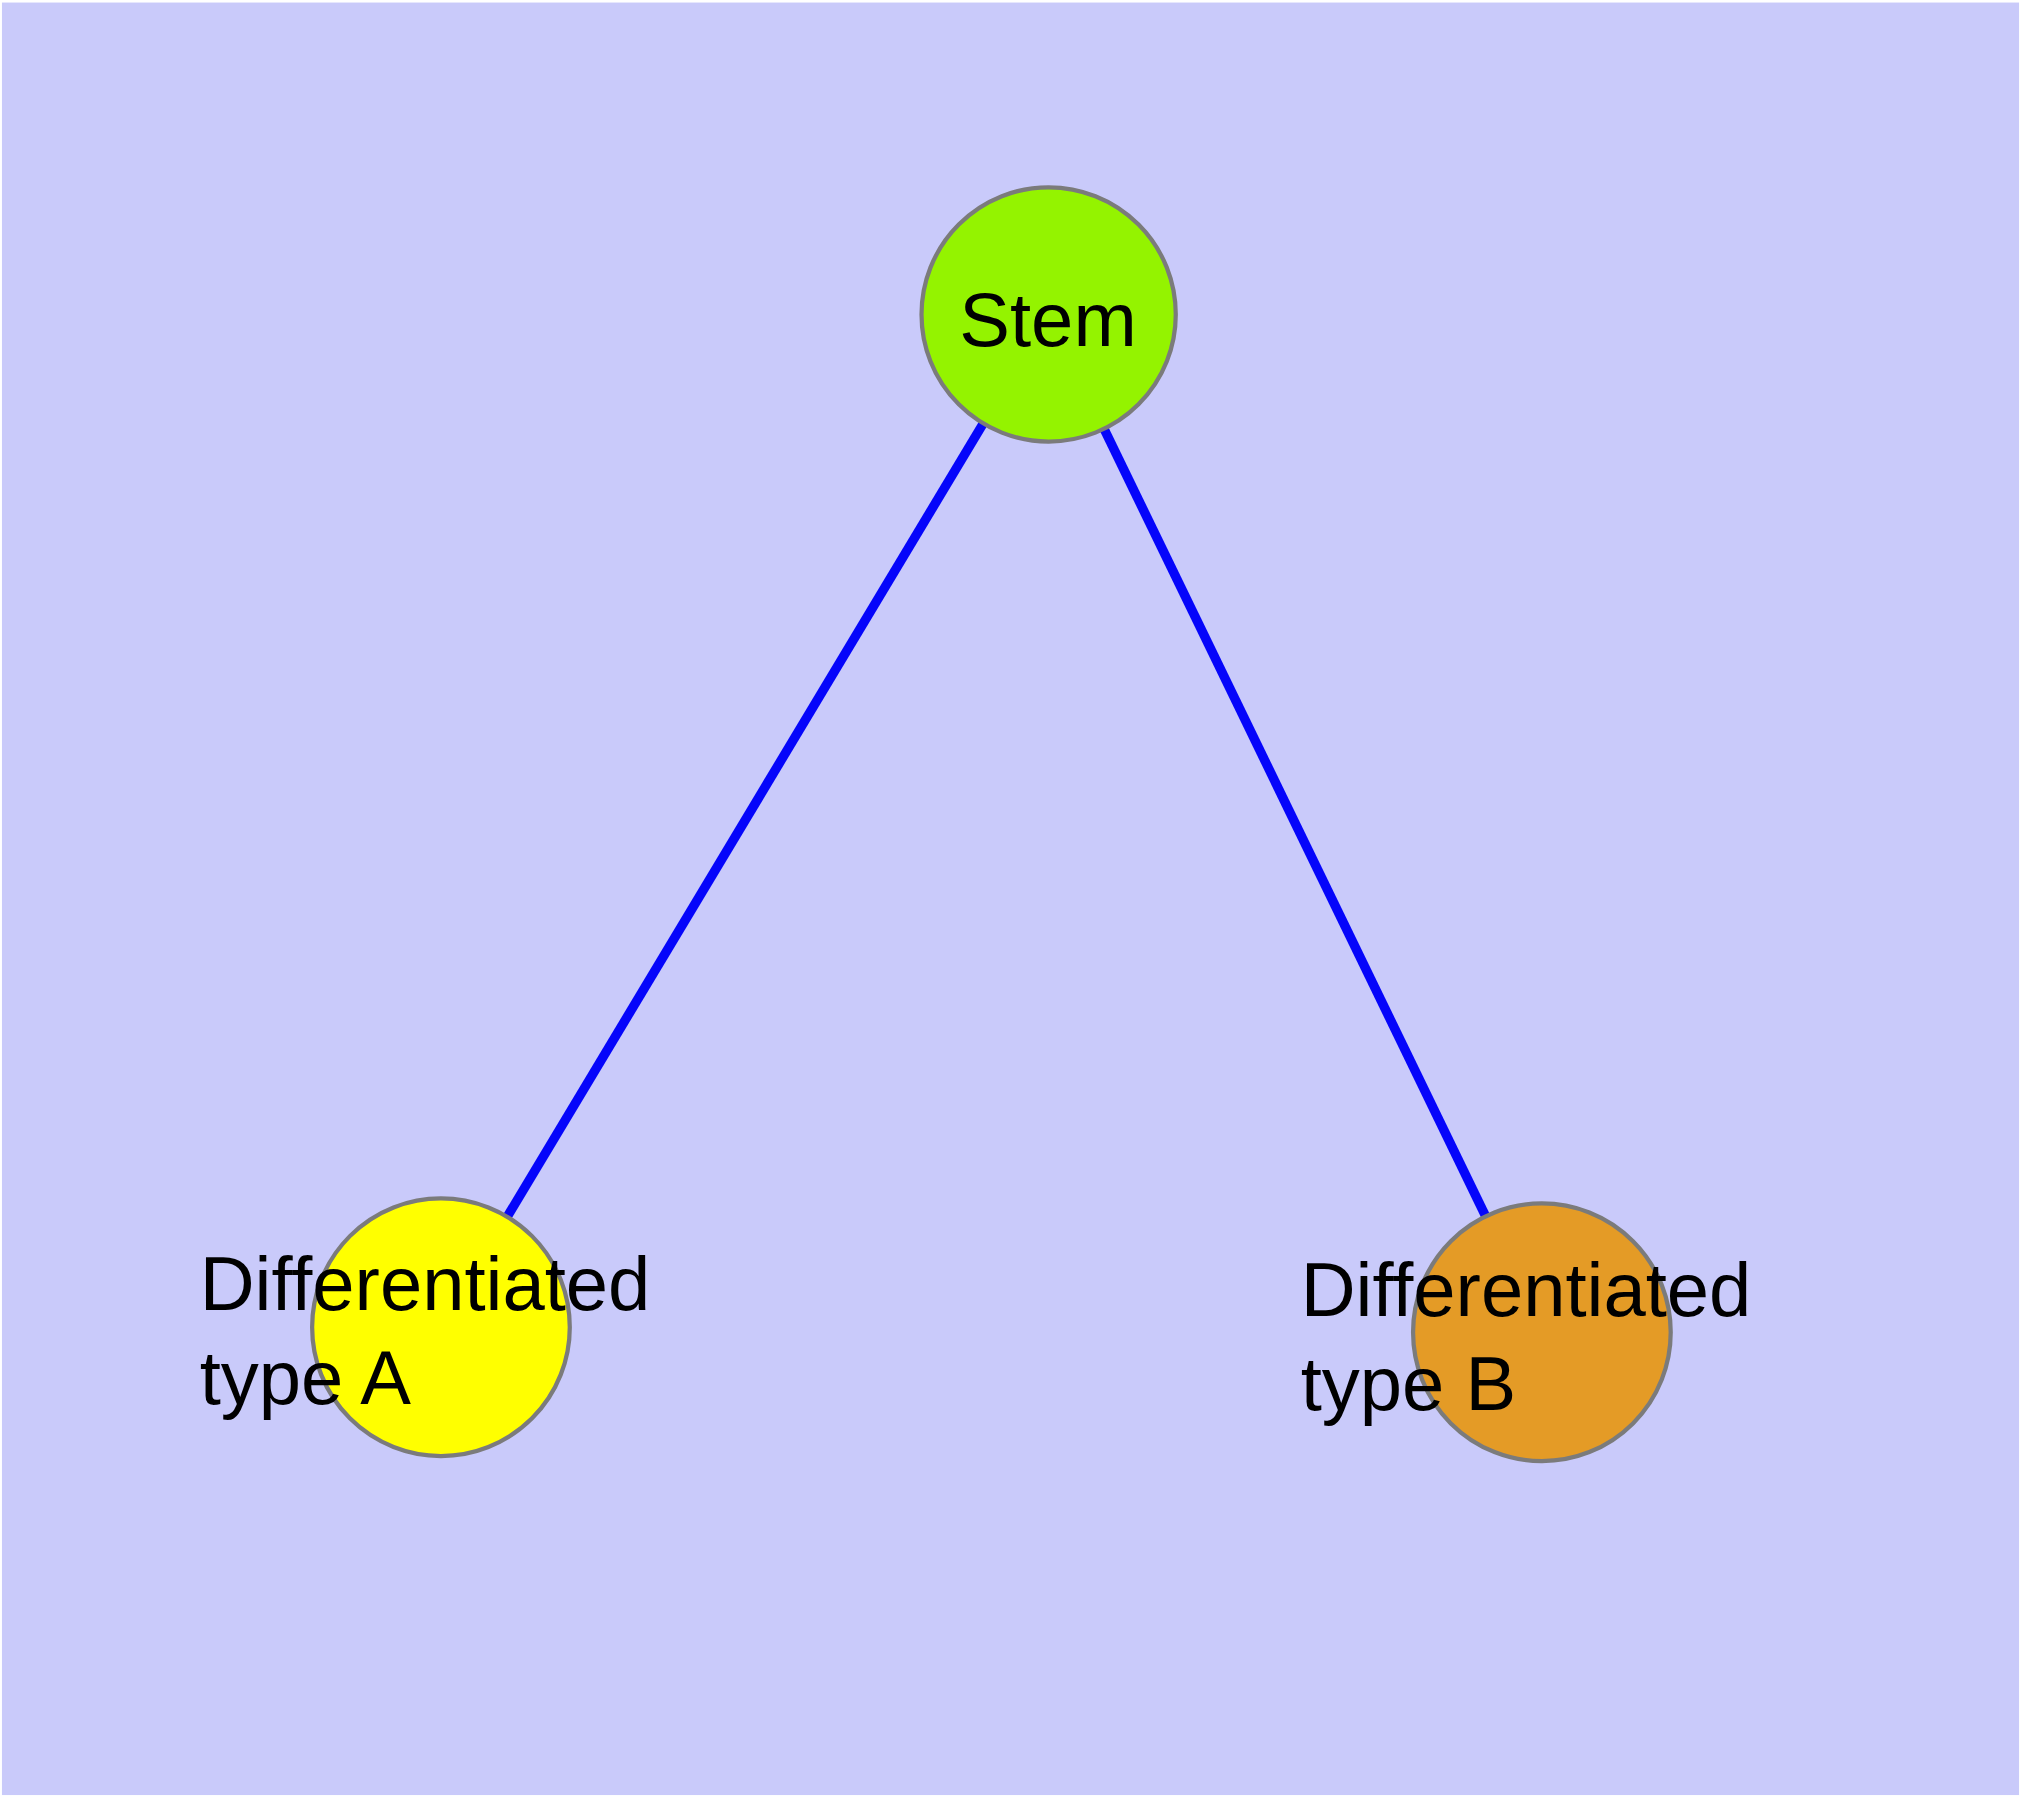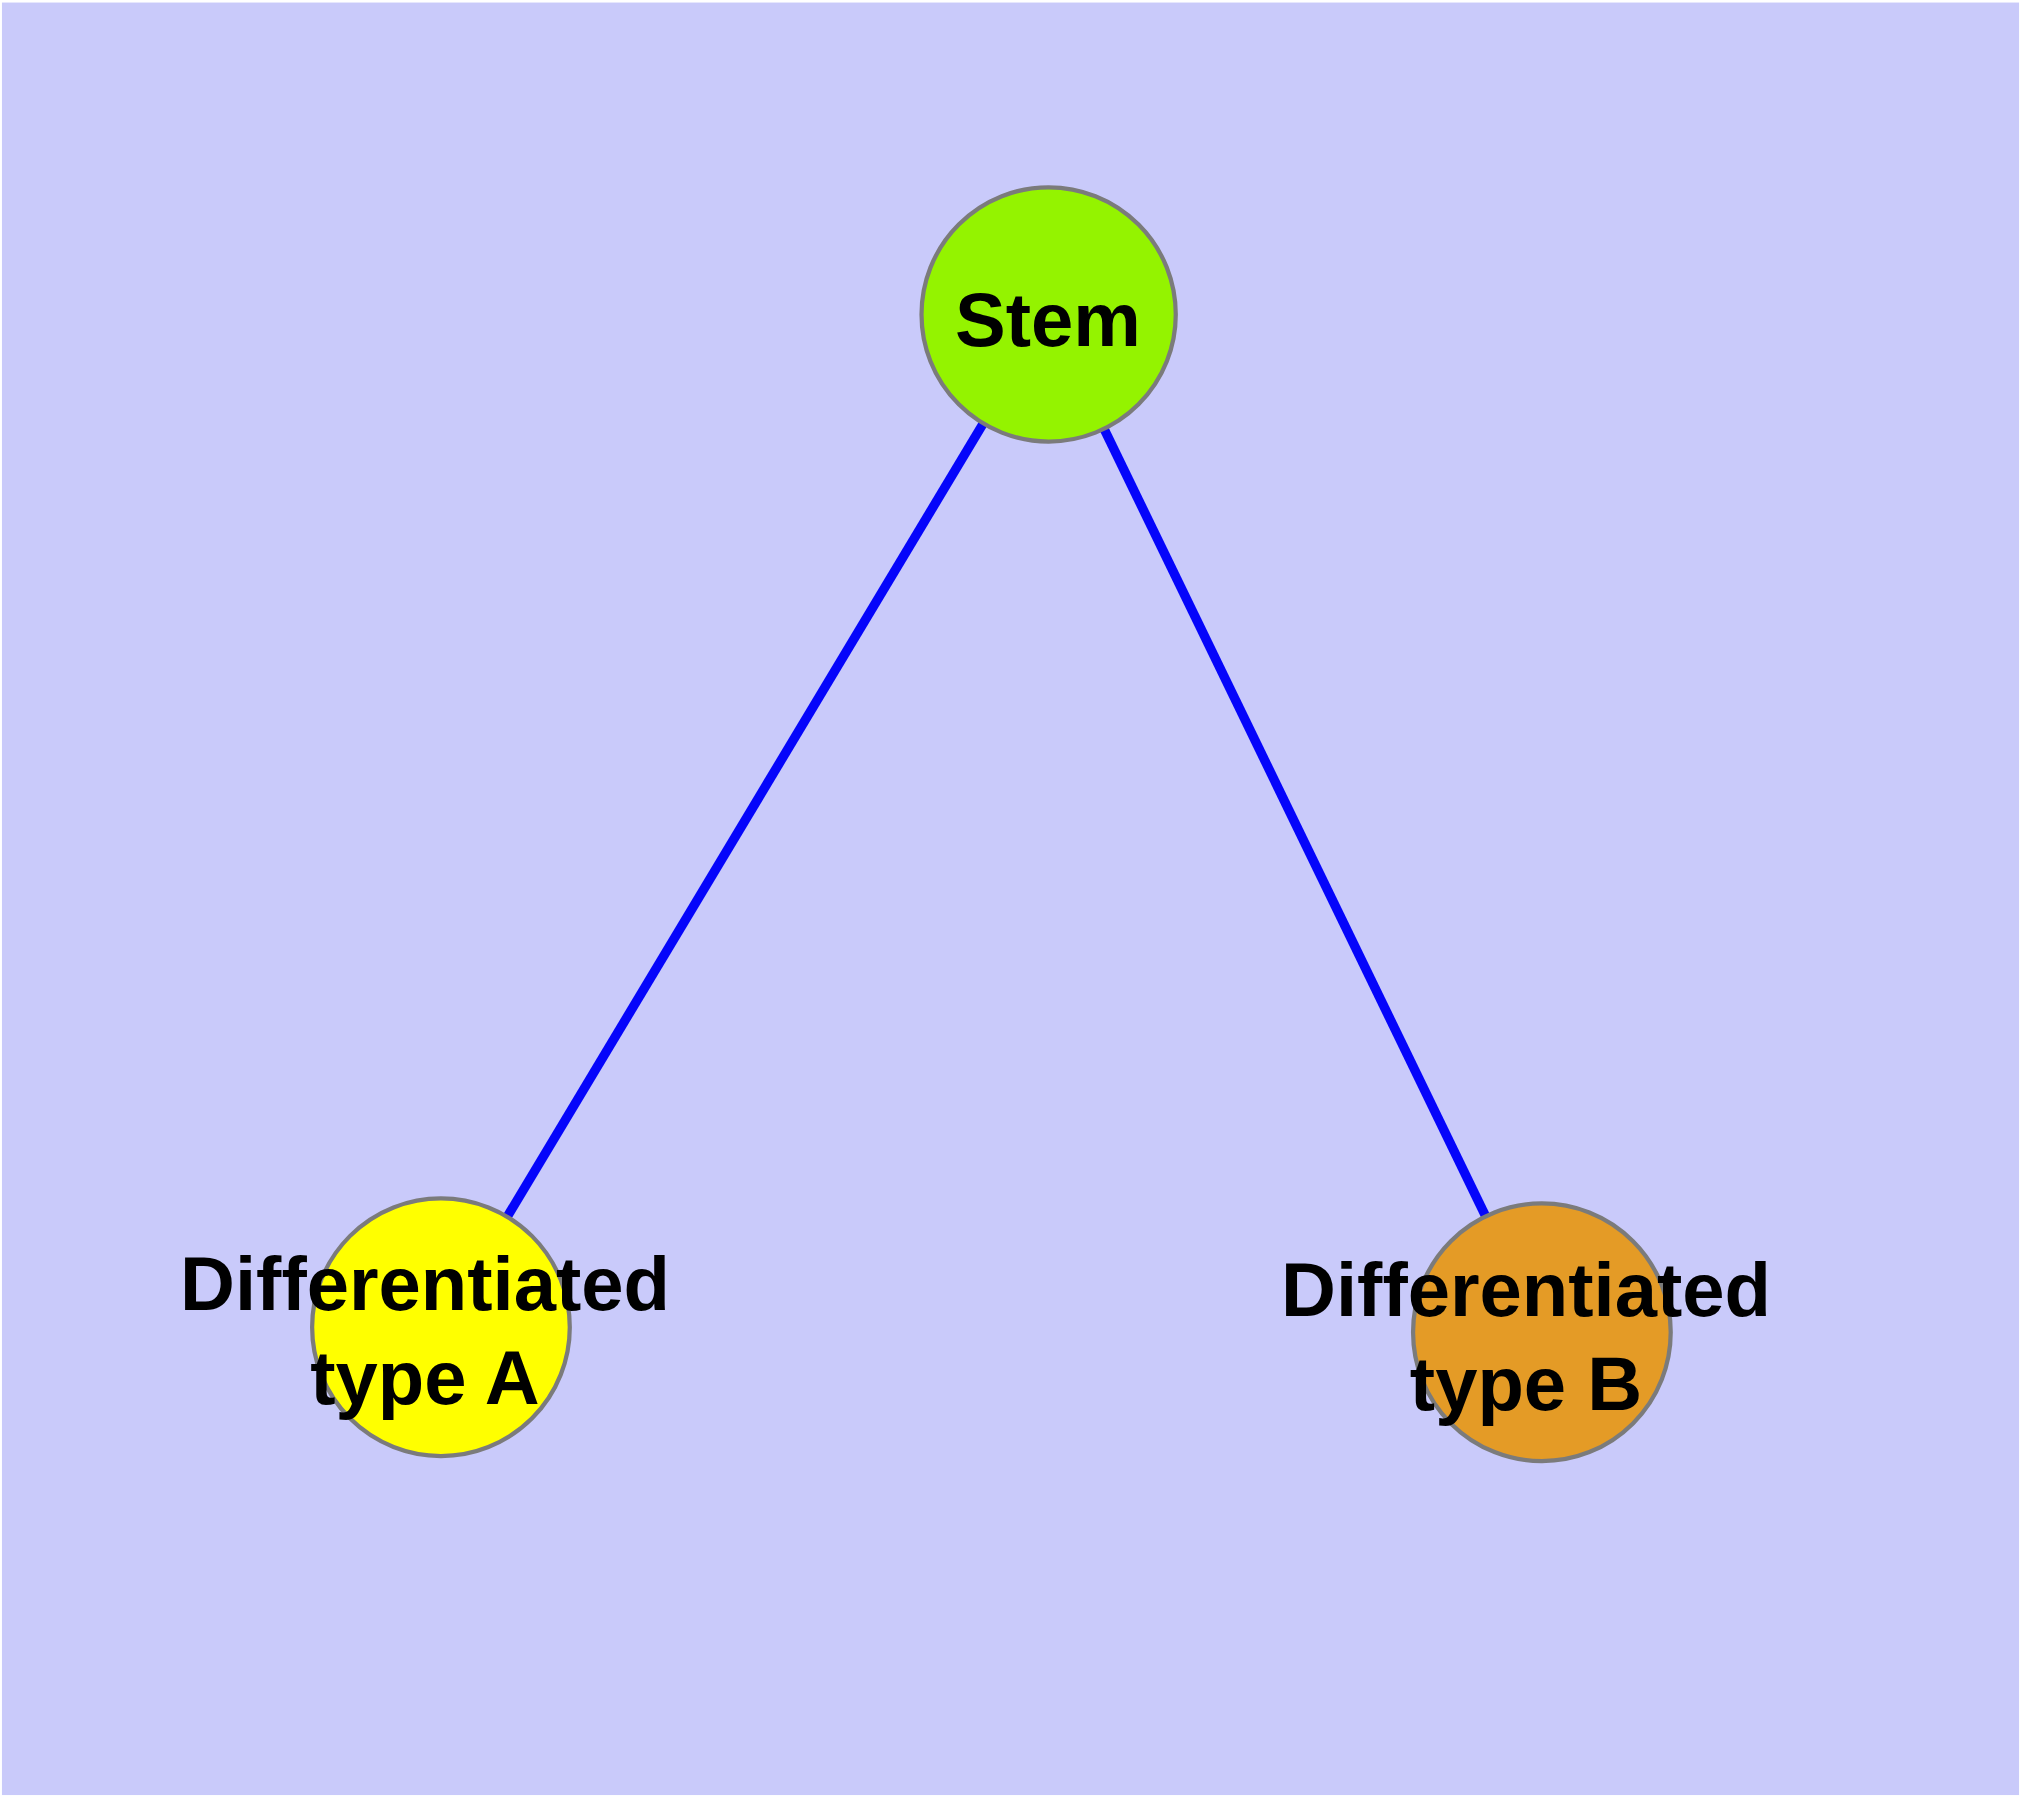--- a/index.html
+++ b/index.html
@@ -16,25 +16,24 @@
   }
   svg.graph {
     position: absolute;
     left: 0;
     top: 0;
     display: block;
   }
   .node-label {
     position: absolute;
     transform: translate(-50%, -50%);
-    font-weight: bold;
+    font-weight: normal;
     font-size: 76px;
     line-height: 1.24;
     color: #000000;
-    text-align: center;
     white-space: pre-line;
     pointer-events: none;
   }
 </style>
 </head>
 <body>
 
 <div>
   <svg class="graph" width="2021" height="1812" viewBox="0 0 2384 2138">
     <rect x="2" y="3" width="2380" height="2115" fill="#C9CAFA"></rect>

